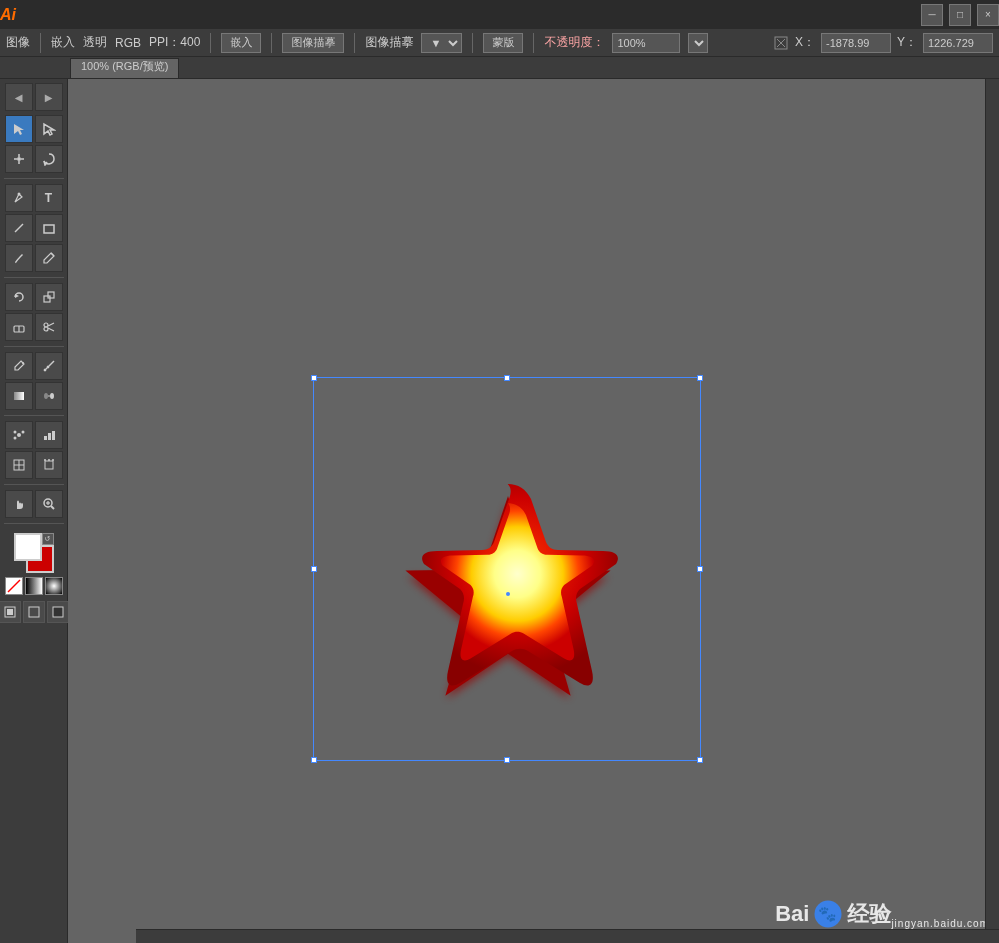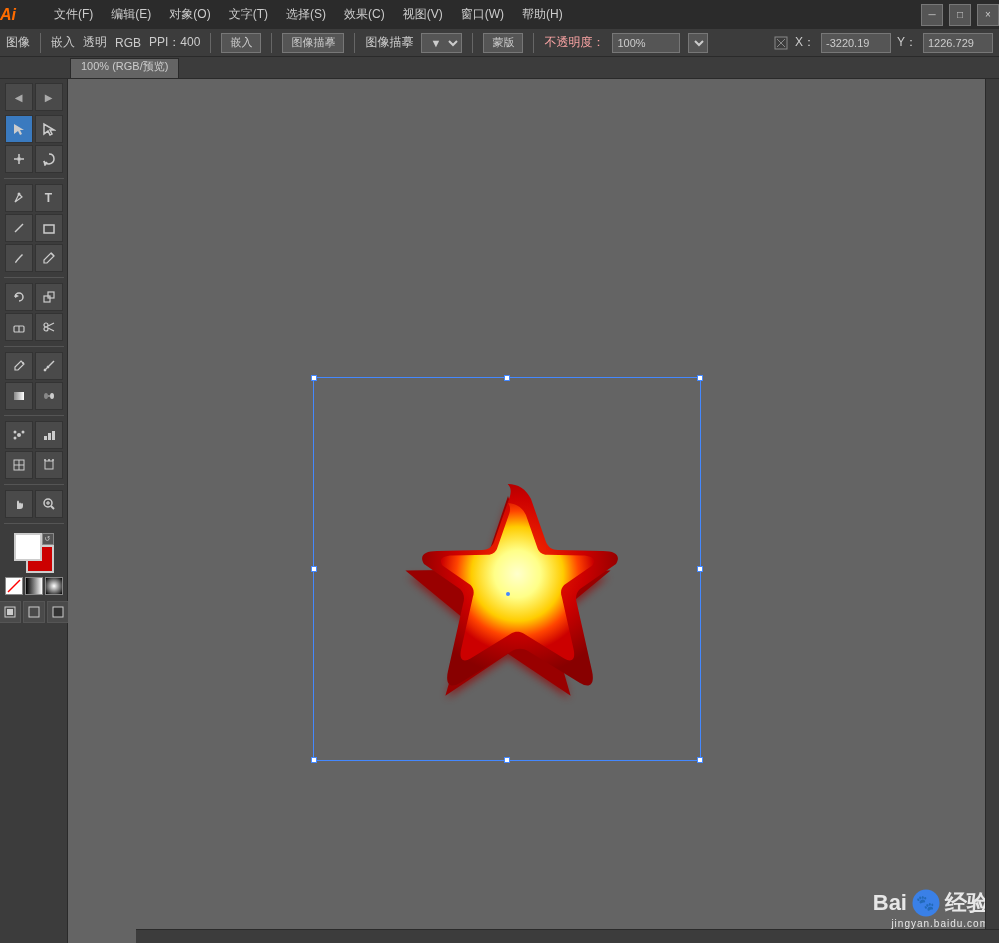--- a/index.html
+++ b/index.html
@@ -306,21 +306,21 @@
       width: 420px;
       height: 420px;
     }
 
     
     #watermark {
       position: absolute;
       bottom: 14px;
       right: 10px;
       display: flex;
-      flex-direction: column;
+      flex-direction: row;
       align-items: flex-end;
       opacity: 0.85;
     }
     #watermark-top {
       display: flex;
       align-items: center;
       gap: 4px;
     }
     .bai-text {
       color: #fff;
@@ -352,31 +352,20 @@
       width: 14px;
       background: #3c3c3c;
       border-left: 1px solid #2a2a2a;
     }
   </style>
 </head>
 <body>
 
 <div id="title-bar">
   <span id="ai-logo">Ai</span>
-  <div id="menu-bar">
-    <span class="menu-item">文件(F)</span>
-    <span class="menu-item">编辑(E)</span>
-    <span class="menu-item">对象(O)</span>
-    <span class="menu-item">文字(T)</span>
-    <span class="menu-item">选择(S)</span>
-    <span class="menu-item">效果(C)</span>
-    <span class="menu-item">视图(V)</span>
-    <span class="menu-item">窗口(W)</span>
-    <span class="menu-item">帮助(H)</span>
-  </div>
   <div id="title-bar-right">
     <div class="title-btn">─</div>
     <div class="title-btn">□</div>
     <div class="title-btn">×</div>
   </div>
 </div>
 
 <div id="toolbar2">
   <span class="tb2-label">图像</span>
   <div class="tb2-separator"></div>
@@ -403,21 +392,21 @@
   </select>
   <div style="margin-left: auto; display:flex; align-items:center; gap:6px;">
     <span class="tb2-label">
       <svg width="16" height="16" viewBox="0 0 16 16" style="vertical-align:middle;">
           <rect x="2" y="2" width="12" height="12" fill="none" stroke="#888" stroke-width="1"></rect>
           <line x1="4" y1="4" x2="12" y2="12" stroke="#888" stroke-width="1"></line>
           <line x1="12" y1="4" x2="4" y2="12" stroke="#888" stroke-width="1"></line>
         </svg>
     </span>
     <span class="tb2-label">X：</span>
-    <div class="coord-val">-3220.19</div>
+    <div class="coord-val">-1878.99</div>
     <span class="tb2-label">Y：</span>
     <div class="coord-val">1226.729</div>
   </div>
 </div>
 
 <div id="tab-bar">
   <div class="tab active">
     <span>100% (RGB/预览)</span>
     <span class="tab-close">×</span>
   </div>

